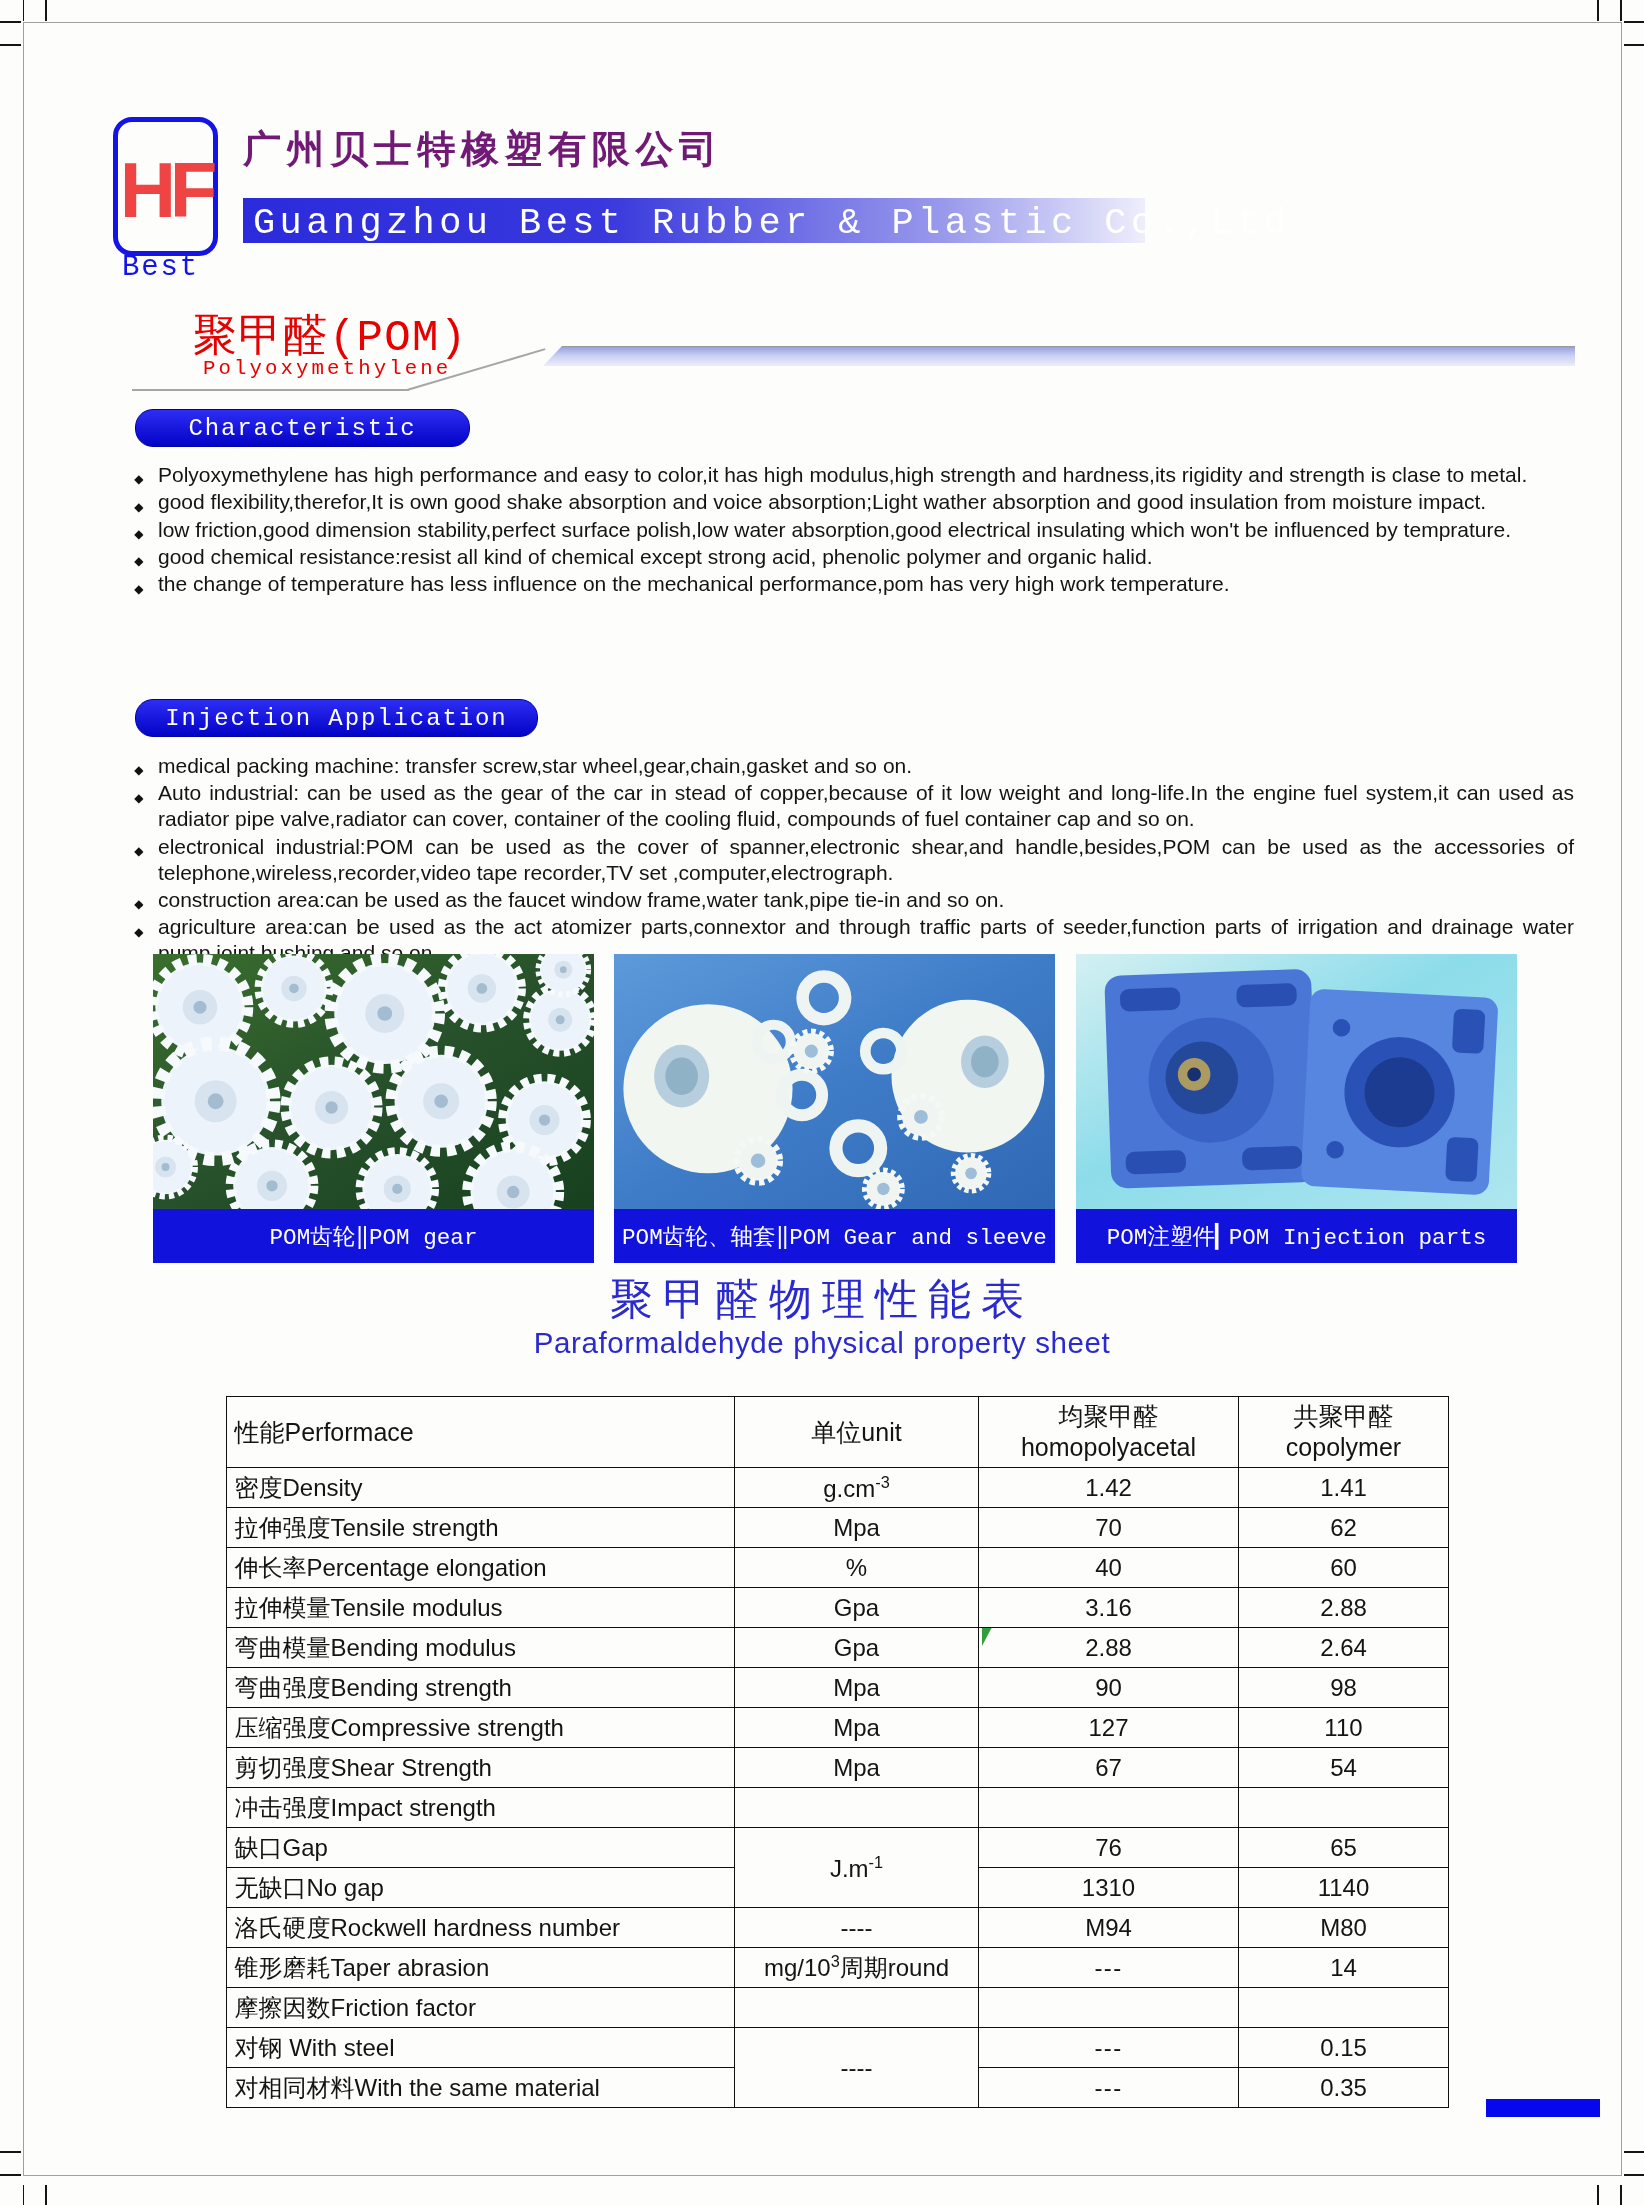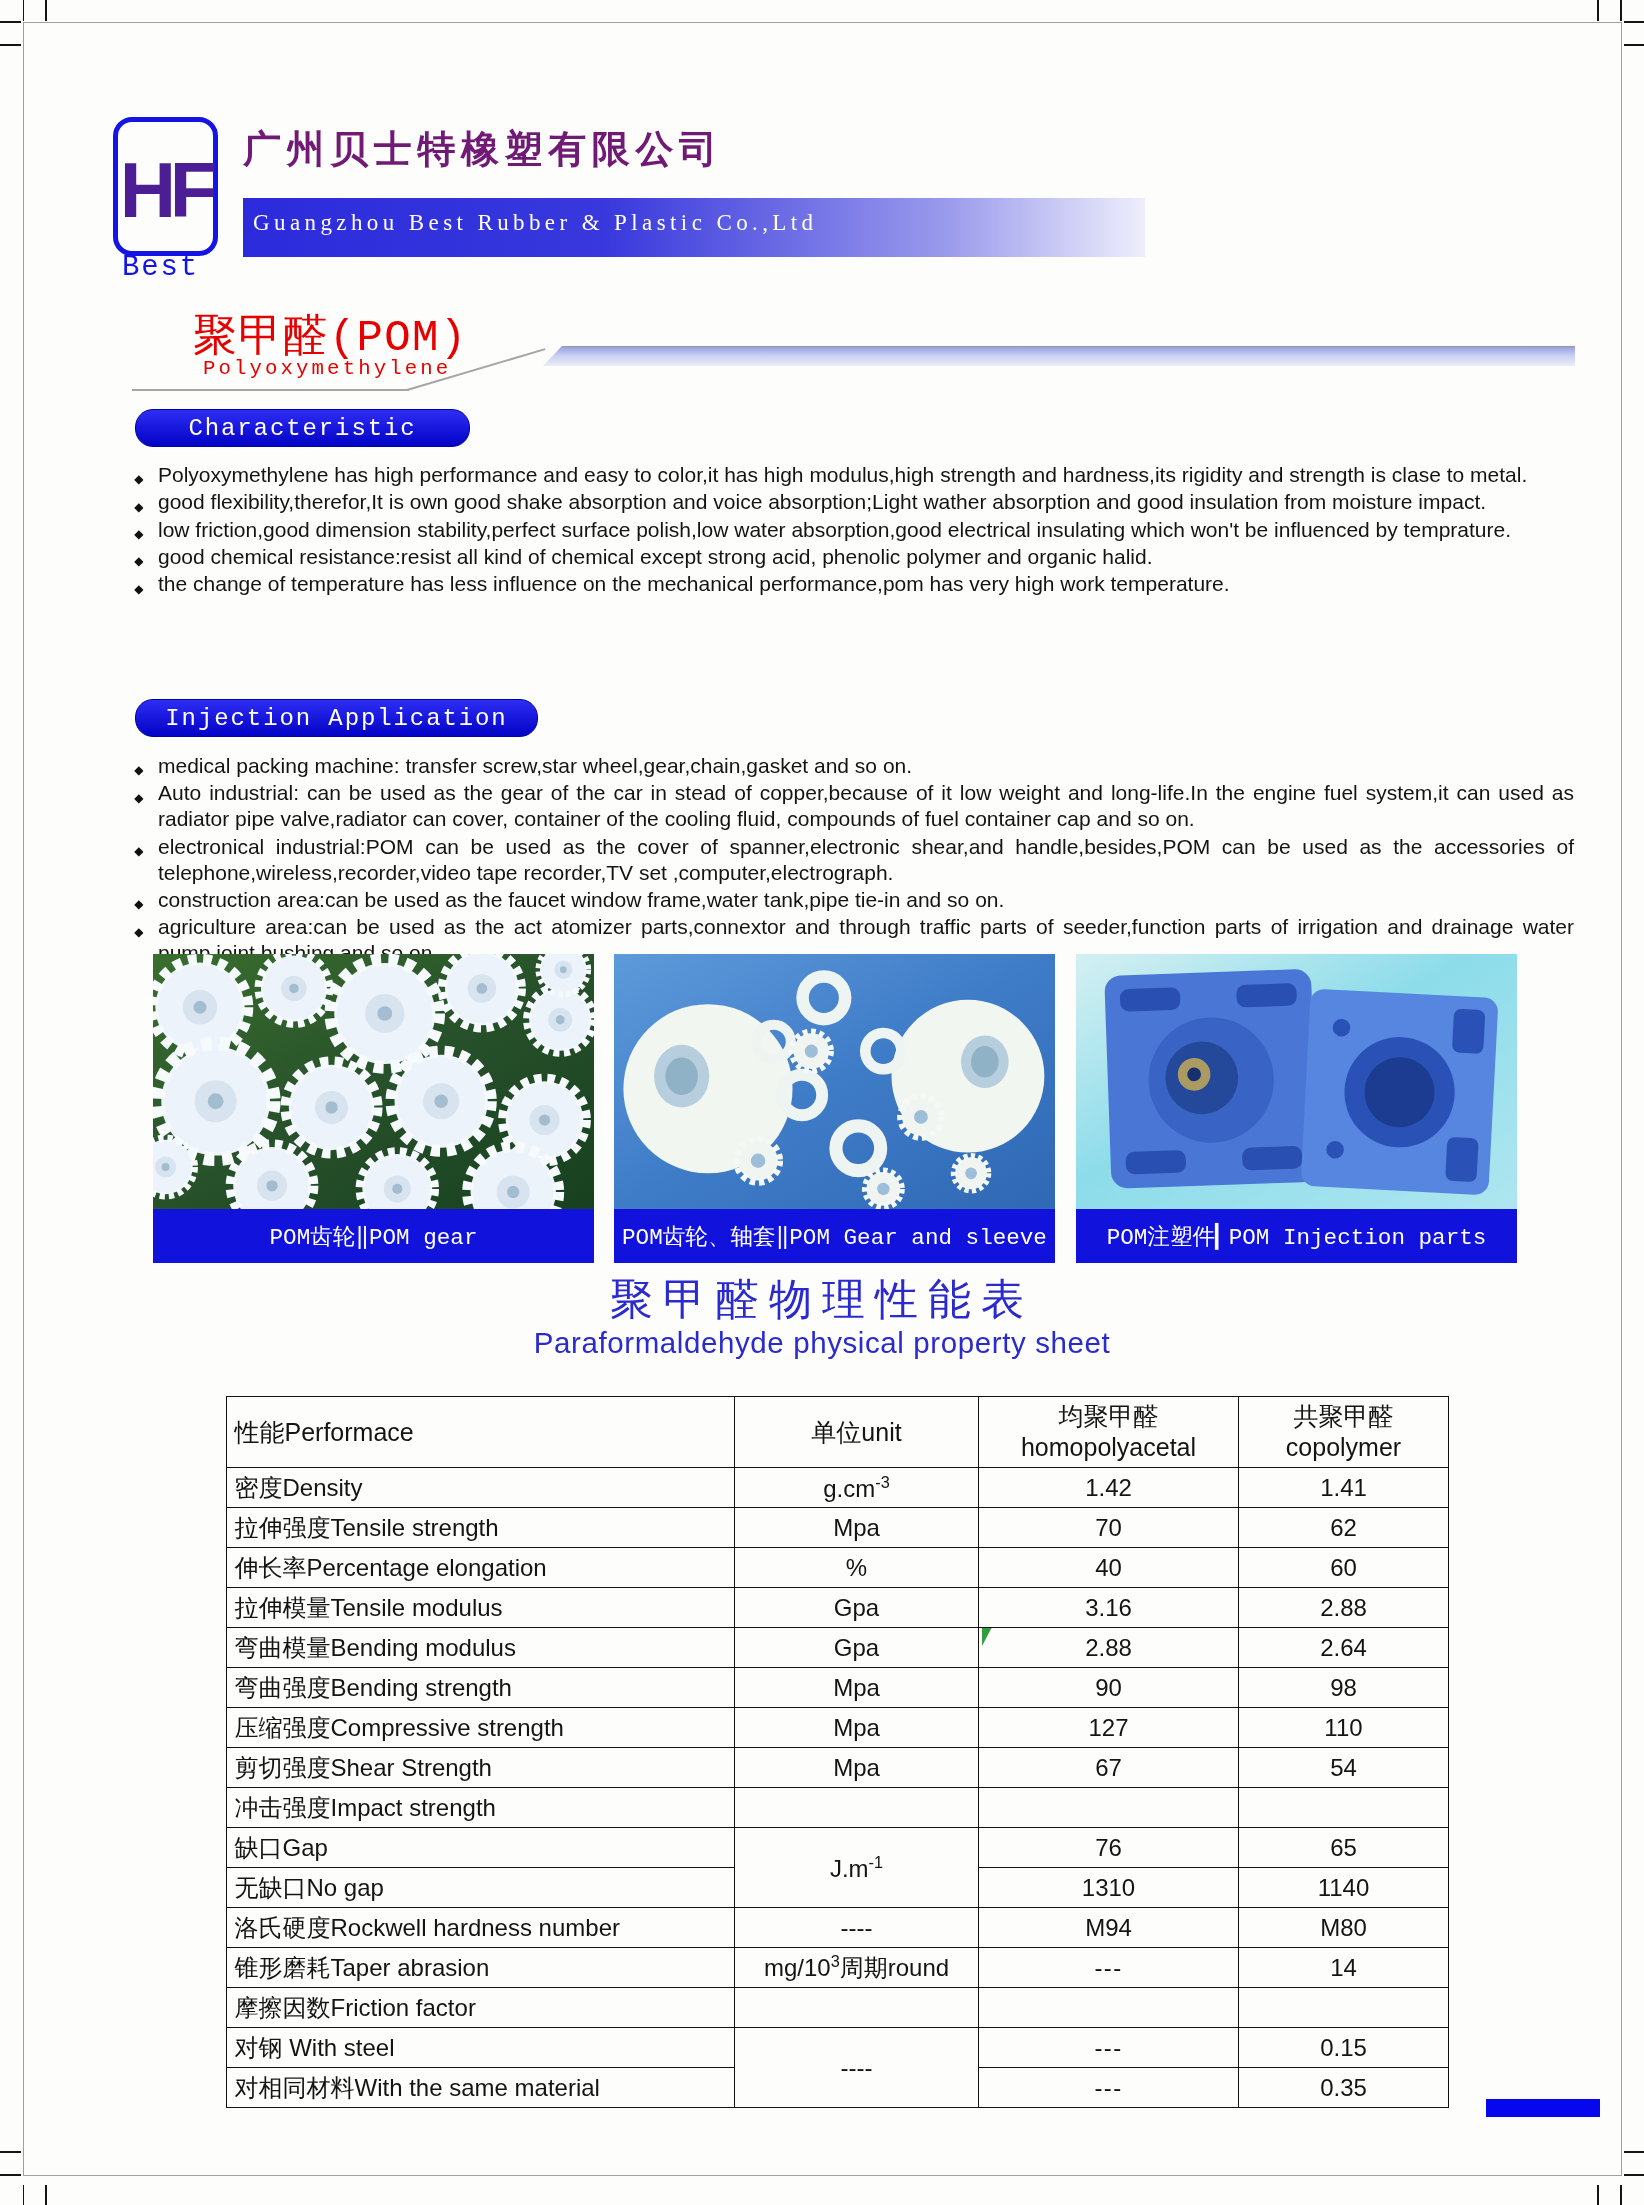--- a/index.html
+++ b/index.html
@@ -6,30 +6,30 @@
   .page{position:relative;width:1644px;height:2205px;background:#fdfdfc;overflow:hidden;
         font-family:"Liberation Sans",sans-serif;color:#111;}
   
   .sheet-border{position:absolute;left:23px;top:22px;width:1597px;height:2152px;
                 border:1.3px solid #a0a0a0;}
   .cm{position:absolute;background:#141414;}
   
   .logo-box{position:absolute;left:113px;top:117px;width:95px;height:129px;
             border:5.6px solid #1414e6;border-radius:19px;display:flex;align-items:center;justify-content:center;}
   .logo-hf{font-family:"Liberation Sans",sans-serif;font-weight:bold;font-size:78px;
-           color:#4c1d95;letter-spacing:-6.3px;margin-top:8.8px;}
+           color:#ef4444;letter-spacing:-6.3px;margin-top:8.8px;}
   .logo-best{position:absolute;left:104px;top:251px;width:113px;text-align:center;
              font-family:"Liberation Mono","DejaVu Sans Mono",monospace;
              font-size:29px;color:#1414e6;letter-spacing:1.9px;}
   .company-cn{position:absolute;left:243px;top:124px;font-size:38px;font-weight:bold;
               letter-spacing:5.6px;color:#701a75;}
-  .banner-en{position:absolute;left:243px;top:198px;width:892px;height:59px;line-height:50px;
+  .banner-en{position:absolute;left:243px;top:198px;width:892px;height:45px;line-height:50px;
              background:linear-gradient(to right,#2b2bdc 0%,#3838dd 40%,#9a9aec 78%,#eeeefc 100%);
-             color:#ffffff;font-family:Liberation Serif, serif;
-             font-size:23px;letter-spacing:4.4px;padding-left:10px;white-space:nowrap;}
+             color:#ffffff;font-family:Liberation Mono, monospace;
+             font-size:37px;letter-spacing:4.4px;padding-left:10px;white-space:nowrap;}
   
   .title-cn{position:absolute;left:193px;top:306px;font-size:44px;color:#e60000;
             font-family:"Liberation Mono","DejaVu Sans Mono",monospace;letter-spacing:1.3px;}
   .title-en{position:absolute;left:203px;top:357px;font-size:20.7px;color:#e60000;
             font-family:"Liberation Mono","DejaVu Sans Mono",monospace;letter-spacing:3.1px;}
   .rule-left{position:absolute;left:132px;top:389px;width:277px;height:1.9px;background:#a6a6a6;}
   .rule-diag{position:absolute;left:407px;top:389px;width:144px;height:1.9px;background:#a6a6a6;
              transform:rotate(-16.5deg);transform-origin:left center;}
   .deco-band{position:absolute;left:543px;top:346px;width:1032px;height:19px;
              border-top:1.9px solid #9a9a9a;

